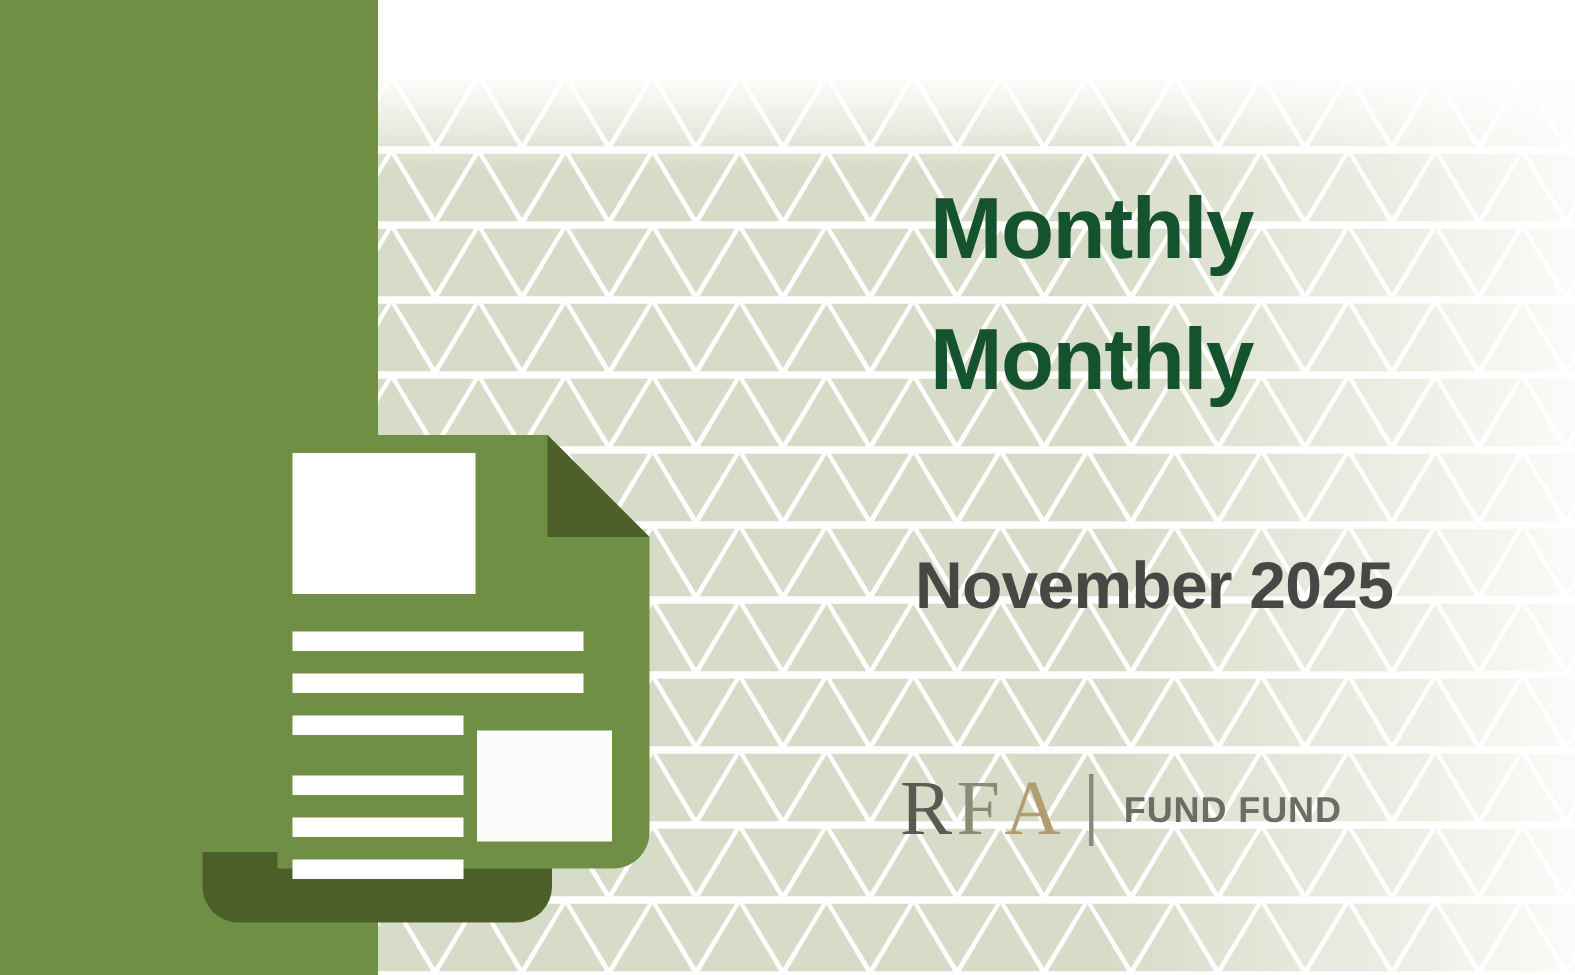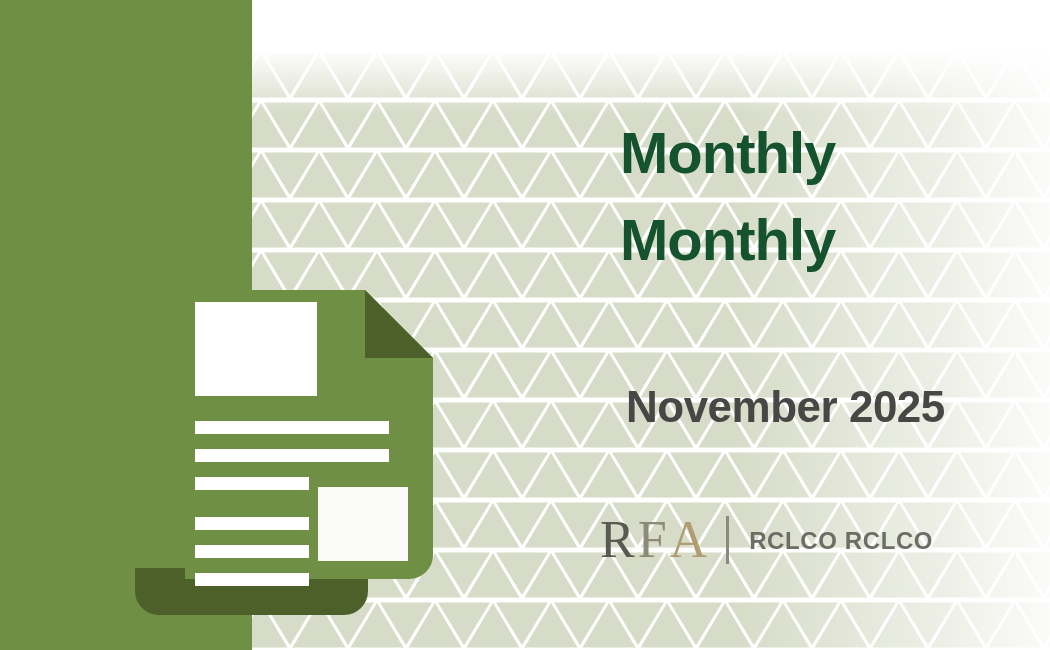--- a/index.html
+++ b/index.html
@@ -72,21 +72,21 @@
   .subtitle {
     position: absolute;
     left: 610px;
     top: 366px;
     font-family: "Liberation Sans", sans-serif;
     font-weight: bold;
     font-size: 44px;
     line-height: 50px;
     letter-spacing: -0.5px;
     color: #474745;
-    margin: 16px;
+    margin: 0;
     white-space: nowrap;
     z-index: 4;
   }
 
   
   .logo {
     position: absolute;
     left: 600px;
     top: 514px;
     display: flex;
@@ -204,17 +204,17 @@
   <div class="subtitle">November 2025</div>
 
   <div class="logo">
     <div class="logo-mark">
       <span class="l-r">R</span>
       <span class="l-f">F</span>
       <span class="l-a">A</span>
     </div>
     <div class="logo-divider"></div>
     <div class="logo-words">
-      <div>RCLCO RCLCO</div>
+      <div>FUND FUND</div>
     </div>
   </div>
 
 </div>
 
 </body></html>

